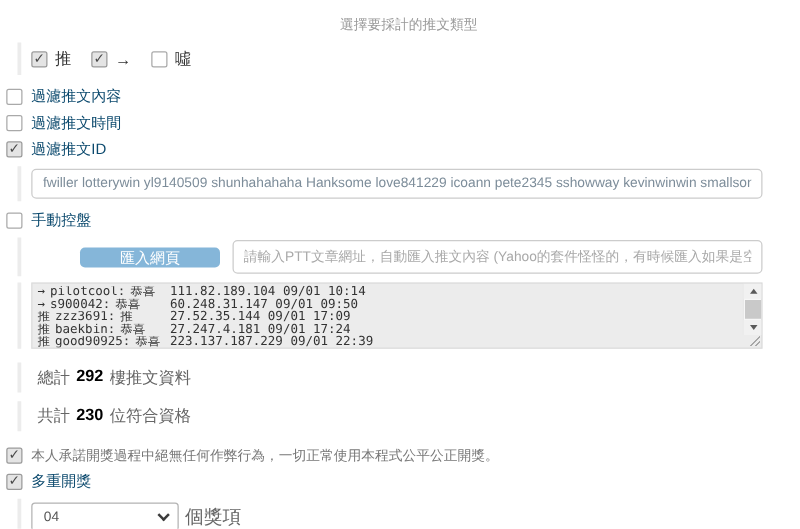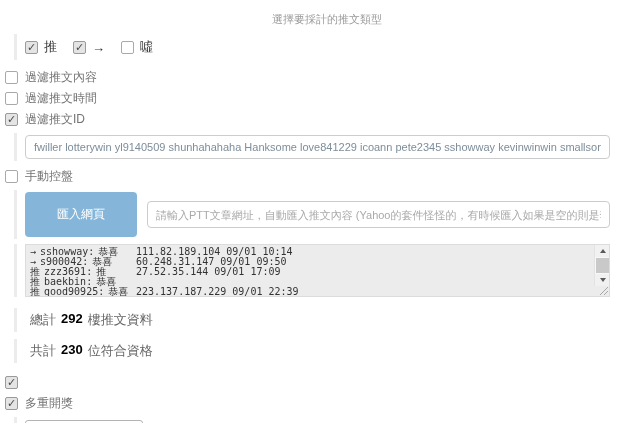--- a/index.html
+++ b/index.html
@@ -20,31 +20,31 @@
         border: 1px solid #a9a9a9; border-radius: 2px; background: #fff; position: relative; }
   .cb i { font-style: normal; font-size: 11px; line-height: 11px; color: #4a4a4a; font-weight: bold; visibility: hidden; }
   .cb.on { background: #e4e4e4; border-color: #9a9a9a; }
   .cb.on i { visibility: visible; }
 
   .push-types { display: flex; align-items: center; gap: 16px; padding-top: 4px; padding-bottom: 4px; margin-bottom: 10px; }
   .push-type { display: inline-flex; align-items: center; gap: 6px; cursor: pointer; }
   .push-type .lbl { font-size: 13px; color: #333; }
 
   .opt-row { display: flex; align-items: center; gap: 7px; margin: 0 0 6px 5px; height: 15px; cursor: pointer; }
-  .opt-row .lbl { font-size: 12px; color: #737373; }
+  .opt-row .lbl { font-size: 12px; color: #0c4a6e; }
   .opt-row.small .lbl { font-size: 11px; color: #777; }
 
   .id-block { padding-top: 2px; padding-bottom: 2px; margin-top: 2px; margin-bottom: 8px; }
   .id-input { width: 100%; height: 24px; border: 1px solid #ccc; border-radius: 4px; padding: 0 8px;
               font-size: 11px; color: #7d8d9a; font-family: "Liberation Sans", sans-serif; background: #fff; outline: none; }
 
   .import-block { display: flex; align-items: center; gap: 10px; padding-top: 2px; padding-bottom: 2px; margin-top: 6px; margin-bottom: 5px; }
   .btn-blue { background: #85b6d9; color: #fff; border: none; border-radius: 4px; font-size: 12px;
               font-family: "Liberation Sans", sans-serif; cursor: pointer; }
-  .import-btn { width: 112px; height: 45px; flex: 0 0 112px; }
+  .import-btn { width: 112px; height: 16px; flex: 0 0 112px; margin-left: 39px; }
   .url-input { flex: 1; height: 27px; border: 1px solid #ccc; border-radius: 4px; padding: 0 8px;
                font-size: 11px; color: #555; font-family: "Liberation Sans", sans-serif; outline: none; }
   .url-input::placeholder { color: #a9a9a9; }
 
   .ta-block { padding-top: 0; padding-bottom: 0; }
   .fake-ta { position: relative; height: 53px; background: #ececec; border: 1px solid #dcdcdc; overflow: hidden;
              font-family: "DejaVu Sans Mono", monospace; font-size: 10px; color: #333; cursor: text; }
   .ta-lines { padding: 2px 20px 2px 4px; }
   .pline { display: flex; line-height: 10px; height: 10px; white-space: nowrap; }
   .pleft { display: flex; gap: 4px; width: 106px; overflow: hidden; }
@@ -140,21 +140,21 @@
     <button class="btn-blue import-btn">匯入網頁</button>
     <input class="url-input" type="text" placeholder="請輸入PTT文章網址，自動匯入推文內容 (Yahoo的套件怪怪的，有時候匯入如果是空的則是套件失敗，請改用手動複製貼上，感謝orz)" style="">
   </div>
 
   <div class="indent ta-block">
     <div class="fake-ta">
       <div class="ta-lines">
         <div class="pline">
           <span class="pleft">
               <span>→</span>
-              <span>sshowway:</span>
+              <span>pilotcool:</span>
               <span>恭喜</span>
             </span>
           <span class="pmeta">111.82.189.104 09/01 10:14</span>
         </div>
         <div class="pline">
           <span class="pleft">
               <span>→</span>
               <span>s900042:</span>
               <span>恭喜</span>
             </span>
@@ -167,20 +167,21 @@
               <span>推</span>
             </span>
           <span class="pmeta">27.52.35.144 09/01 17:09</span>
         </div>
         <div class="pline">
           <span class="pleft">
               <span>推</span>
               <span>baekbin:</span>
               <span>恭喜</span>
             </span>
+          <span class="pmeta">27.247.4.181 09/01 17:24</span>
         </div>
         <div class="pline">
           <span class="pleft">
               <span>推</span>
               <span>good90925:</span>
               <span>恭喜</span>
             </span>
           <span class="pmeta">223.137.187.229 09/01 22:39</span>
         </div>
       </div>
@@ -207,20 +208,21 @@
       <span>共計</span>
       <b>230</b>
       <span>位符合資格</span>
     </div>
   </div>
 
   <label class="opt-row small disclaimer">
     <span class="cb on">
         <i>✓</i>
       </span>
+    <span class="lbl">本人承諾開獎過程中絕無任何作弊行為，一切正常使用本程式公平公正開獎。</span>
   </label>
 
   <label class="opt-row multi-row">
     <span class="cb on">
         <i>✓</i>
       </span>
     <span class="lbl">多重開獎</span>
   </label>
 
   <div class="indent select-block">

